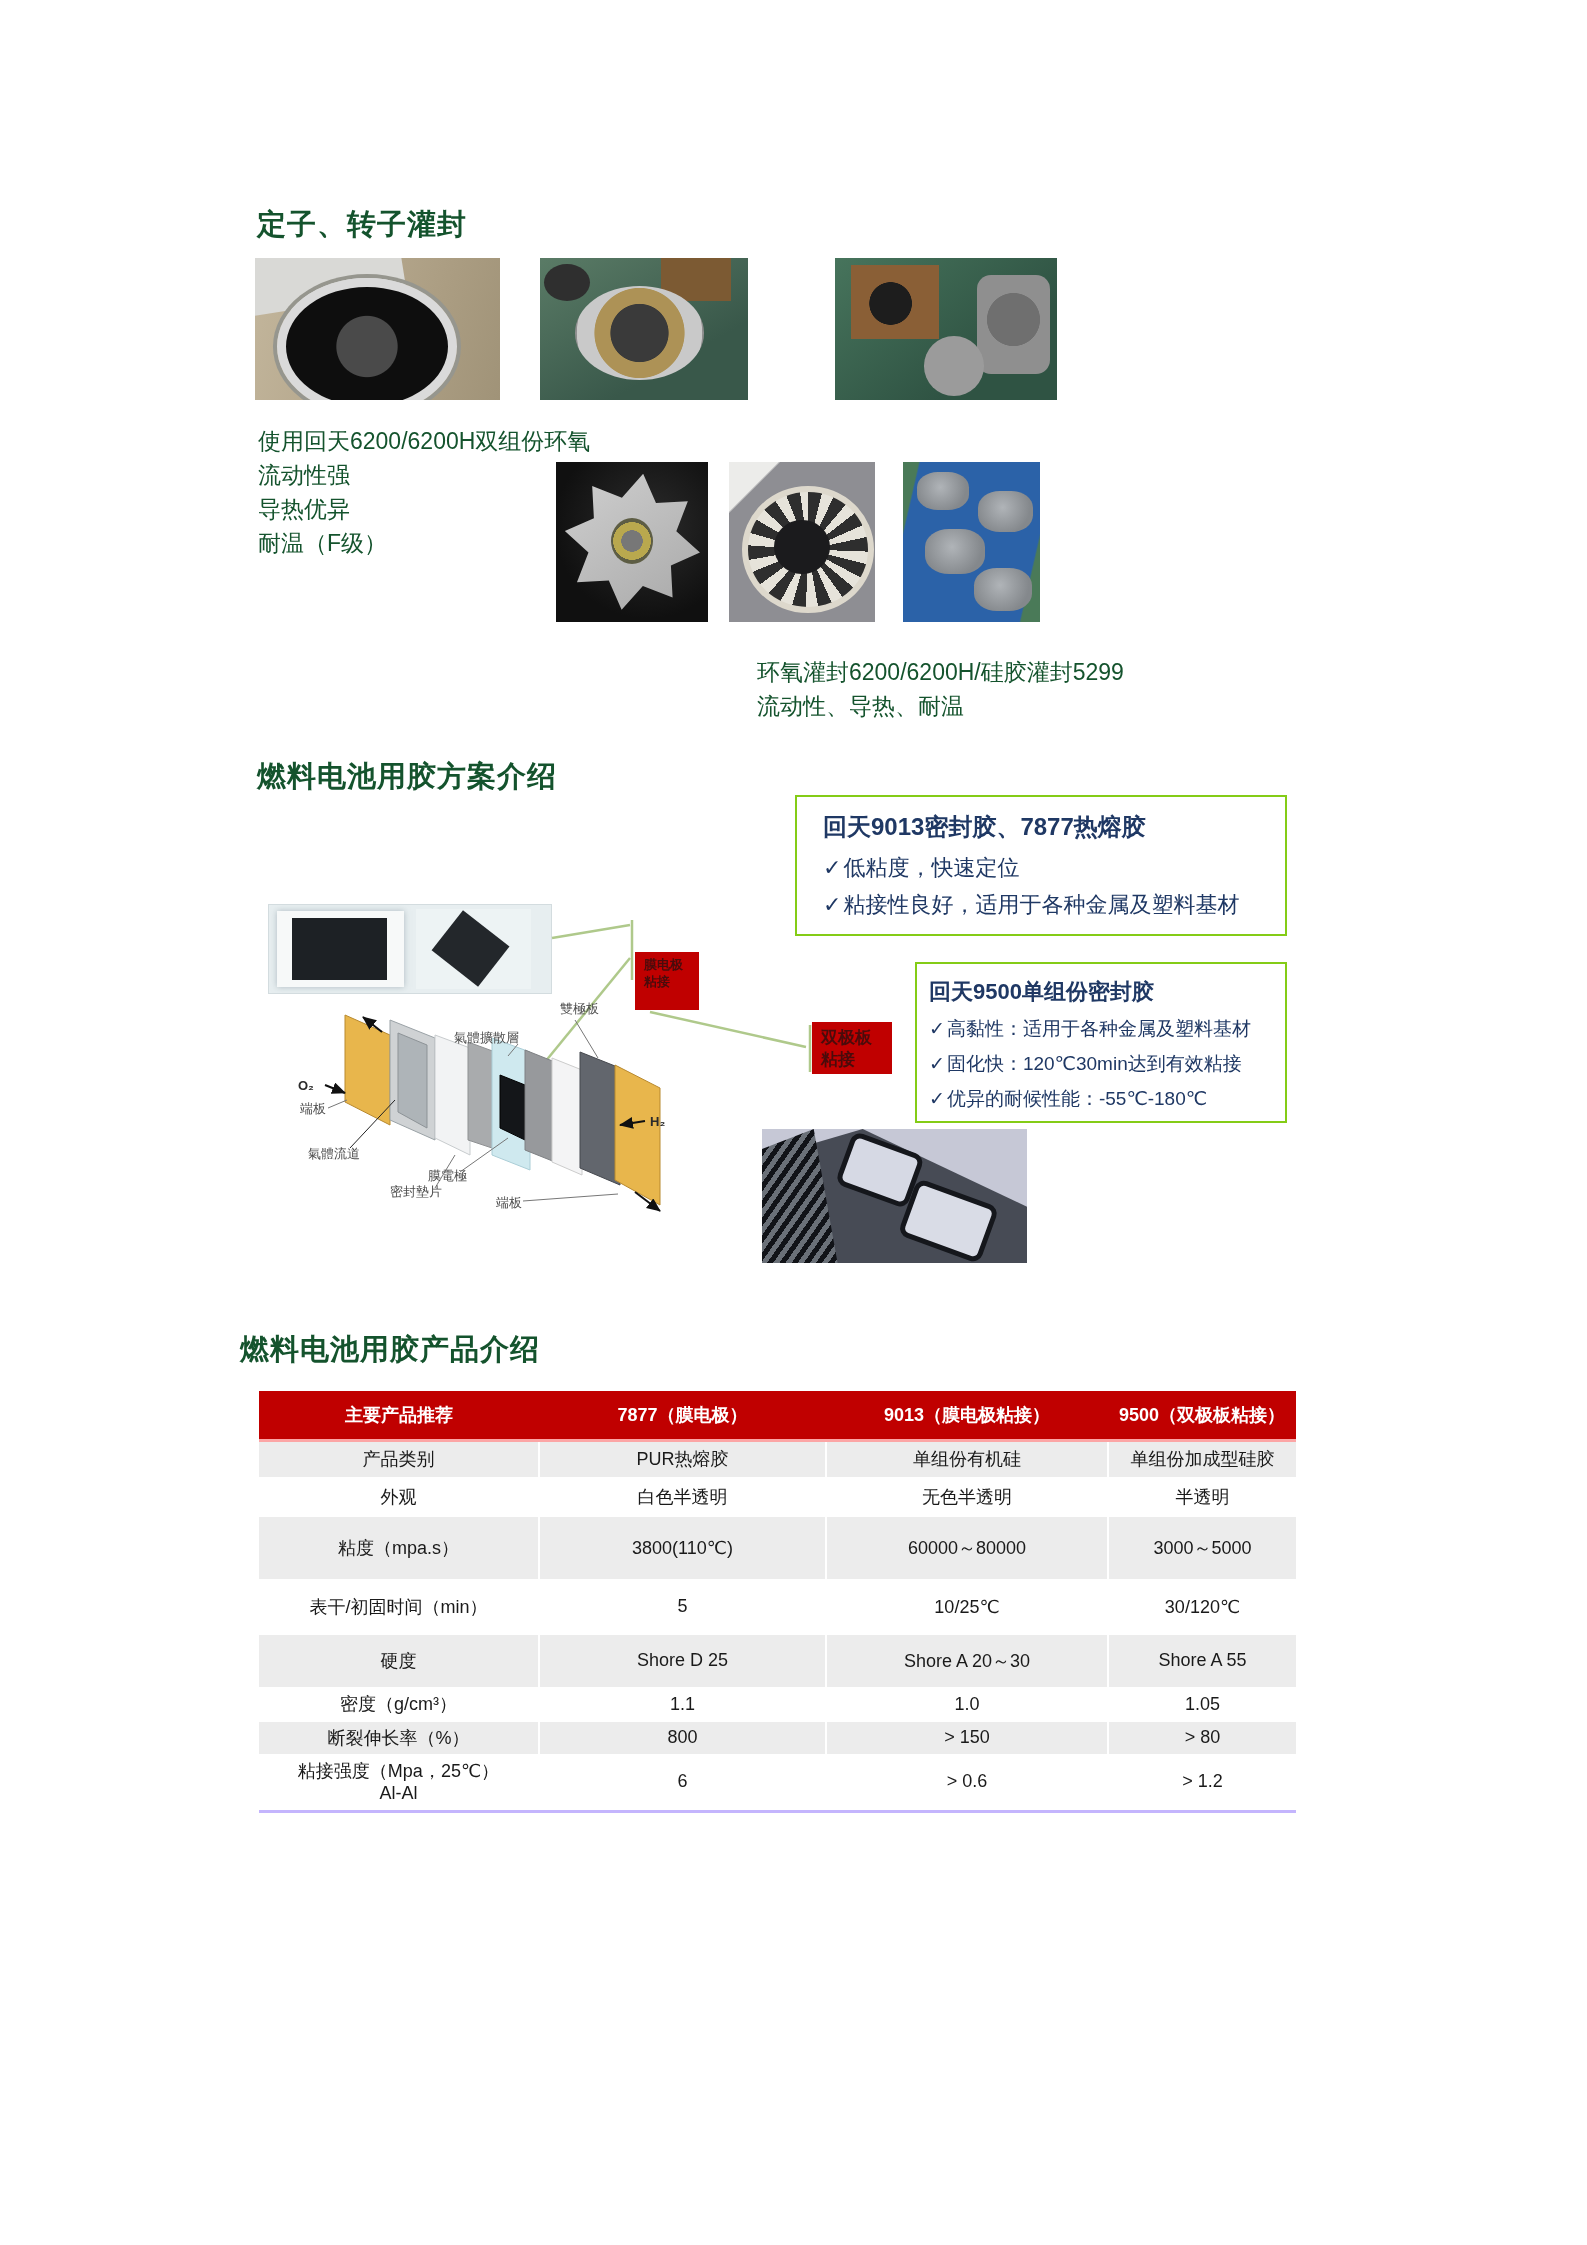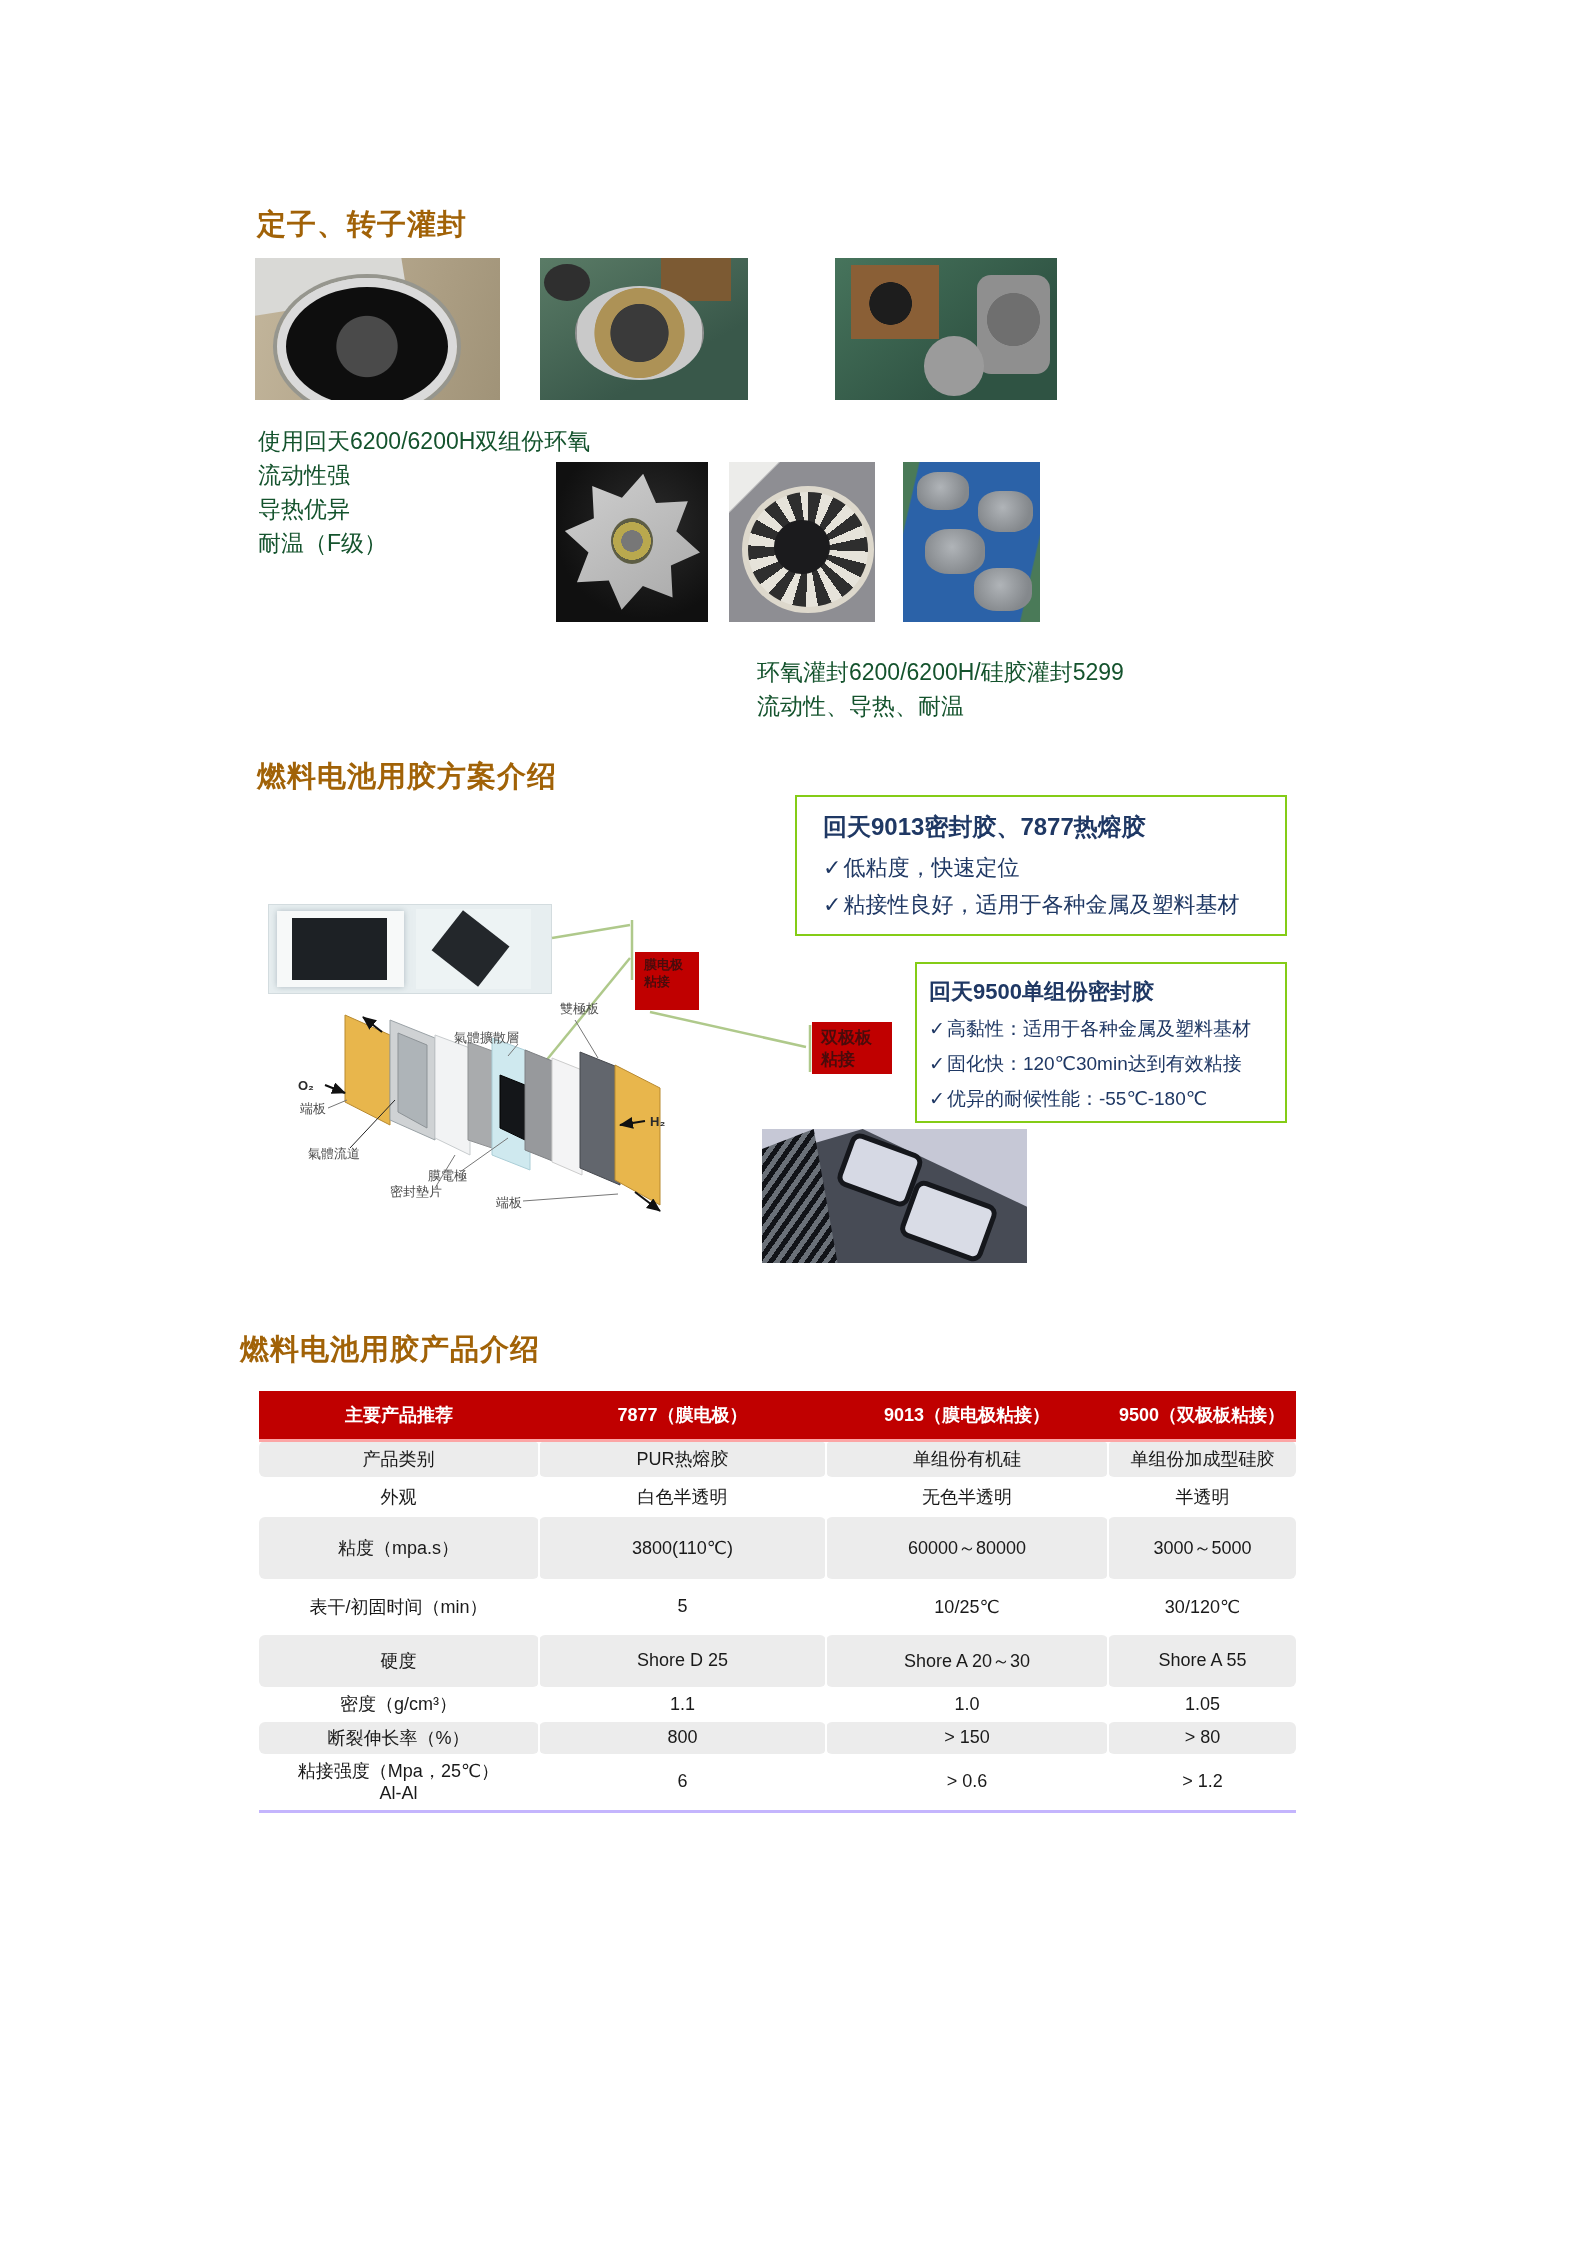--- a/index.html
+++ b/index.html
@@ -1,19 +1,19 @@
 <!DOCTYPE html>
 <html><head>
 <meta charset="utf-8">
 <style>
   html,body{margin:0;padding:0;background:#e9e9e9;}
   .page{position:relative;width:1587px;height:2245px;background:#ffffff;margin:0 auto;
         font-family:"Liberation Sans","DejaVu Sans",sans-serif;overflow:hidden;}
   .abs{position:absolute;}
-  .red-h{position:absolute;font-weight:700;font-size:29px;color:#a16207;letter-spacing:1px;white-space:nowrap;}
+  .red-h{position:absolute;font-weight:700;font-size:29px;color:#14532d;letter-spacing:1px;white-space:nowrap;}
   .bodytext{position:absolute;font-size:23px;line-height:34px;color:#14532d;white-space:nowrap;}
 
   
   .photo{position:absolute;overflow:hidden;}
   .ph-shape{position:absolute;}
   #p1{left:255px;top:258px;width:245px;height:142px;background:linear-gradient(105deg,#c3b69c,#ab9d82 70%,#a09378);}
   #p1 .plate{left:-12%;top:-18%;width:72%;height:52%;background:#d9d9d6;transform:rotate(-9deg);border-radius:6px;}
   #p1 .ring{left:9%;top:14%;width:66%;height:84%;border-radius:50%;
             background:radial-gradient(circle,#4a4a4a 0 30%,#0e0e0e 31% 100%);
             border:9px solid #dadada;box-shadow:0 0 0 4px #96968e;}
@@ -77,21 +77,21 @@
   
   #diag{left:230px;top:900px;pointer-events:none;}
   #diag text{font-family:"Liberation Sans","DejaVu Sans",sans-serif;font-size:13px;fill:#4b4b4b;}
   #diag text.gas{font-weight:700;fill:#2b2b2b;}
 
   
   .spec{position:absolute;left:259px;top:1391px;width:1037px;border-collapse:collapse;table-layout:fixed;
         font-size:18px;color:#1a1a1a;text-align:center;}
   .spec th{background:#C00000;color:#fff;font-weight:700;height:48px;border-bottom:3px solid #fca5a5;
            font-size:18px;padding:0;}
-  .spec td{padding:0;border-left:2px solid #fff;border-radius:6px;}
+  .spec td{padding:0;border-left:2px solid #fff;}
   .spec td:first-child{border-left:none;}
   .spec tbody tr:nth-child(odd){background:#ECECEC;}
   .spec tbody tr:nth-child(1){height:36px;}
   .spec tbody tr:nth-child(2){height:40px;}
   .spec tbody tr:nth-child(3){height:62px;}
   .spec tbody tr:nth-child(4){height:56px;}
   .spec tbody tr:nth-child(5){height:52px;}
   .spec tbody tr:nth-child(6){height:35px;}
   .spec tbody tr:nth-child(7){height:32px;}
   .spec tbody tr:nth-child(8){height:58px;}

